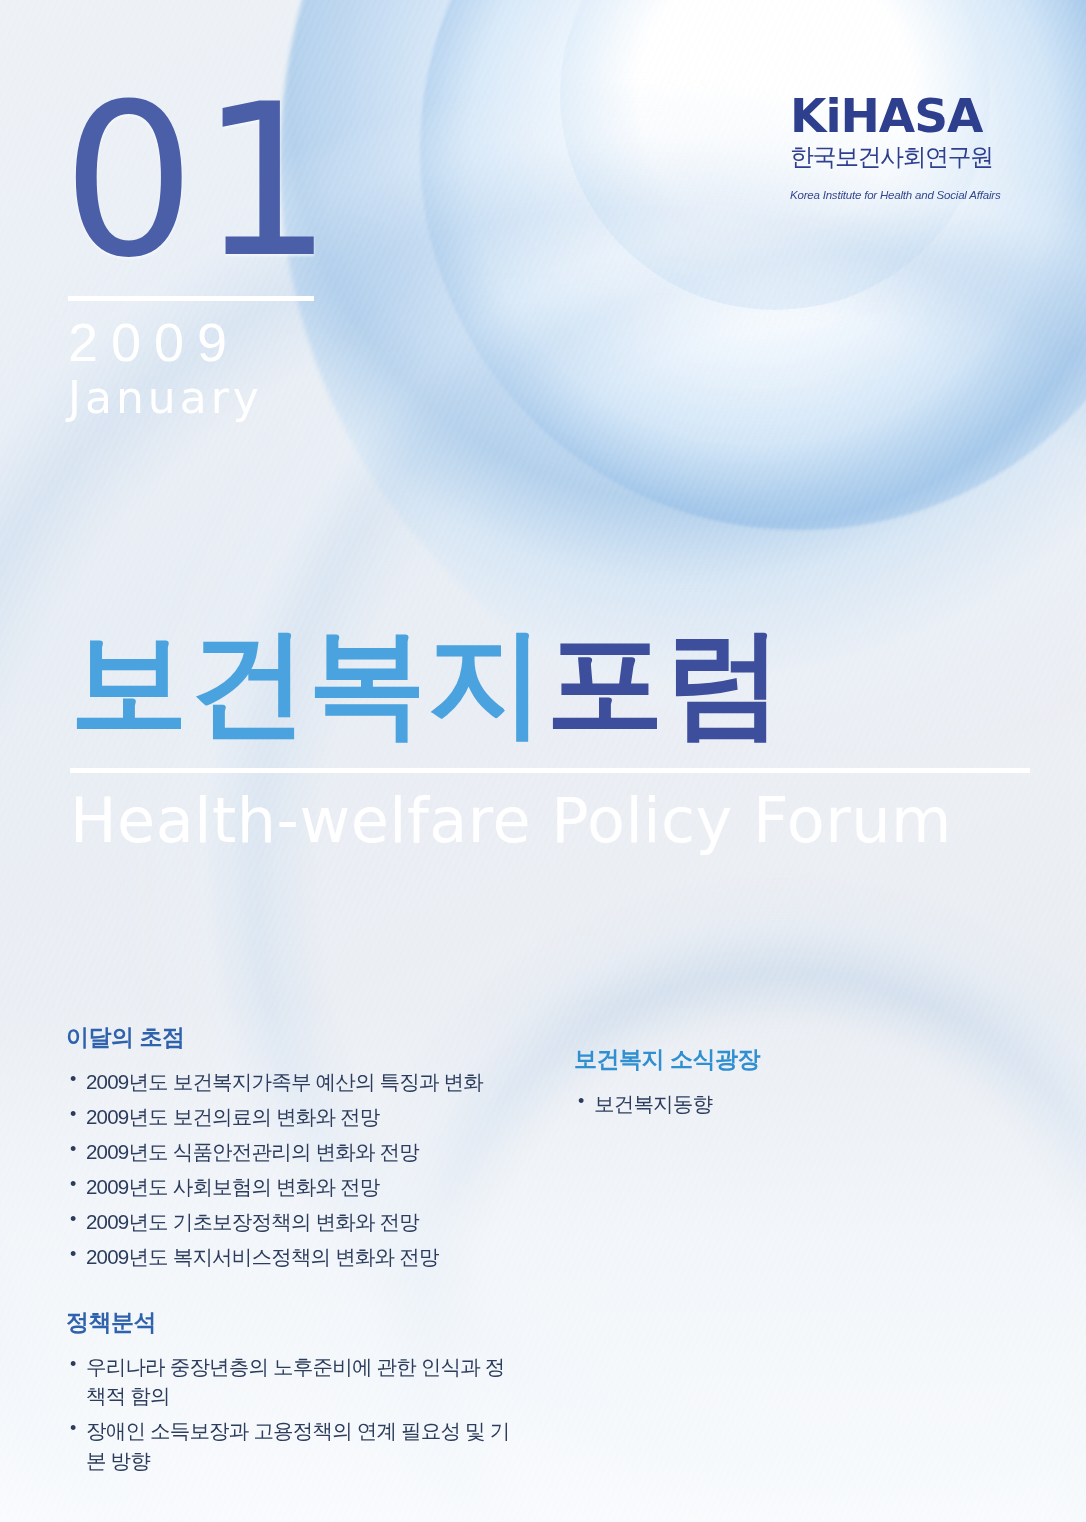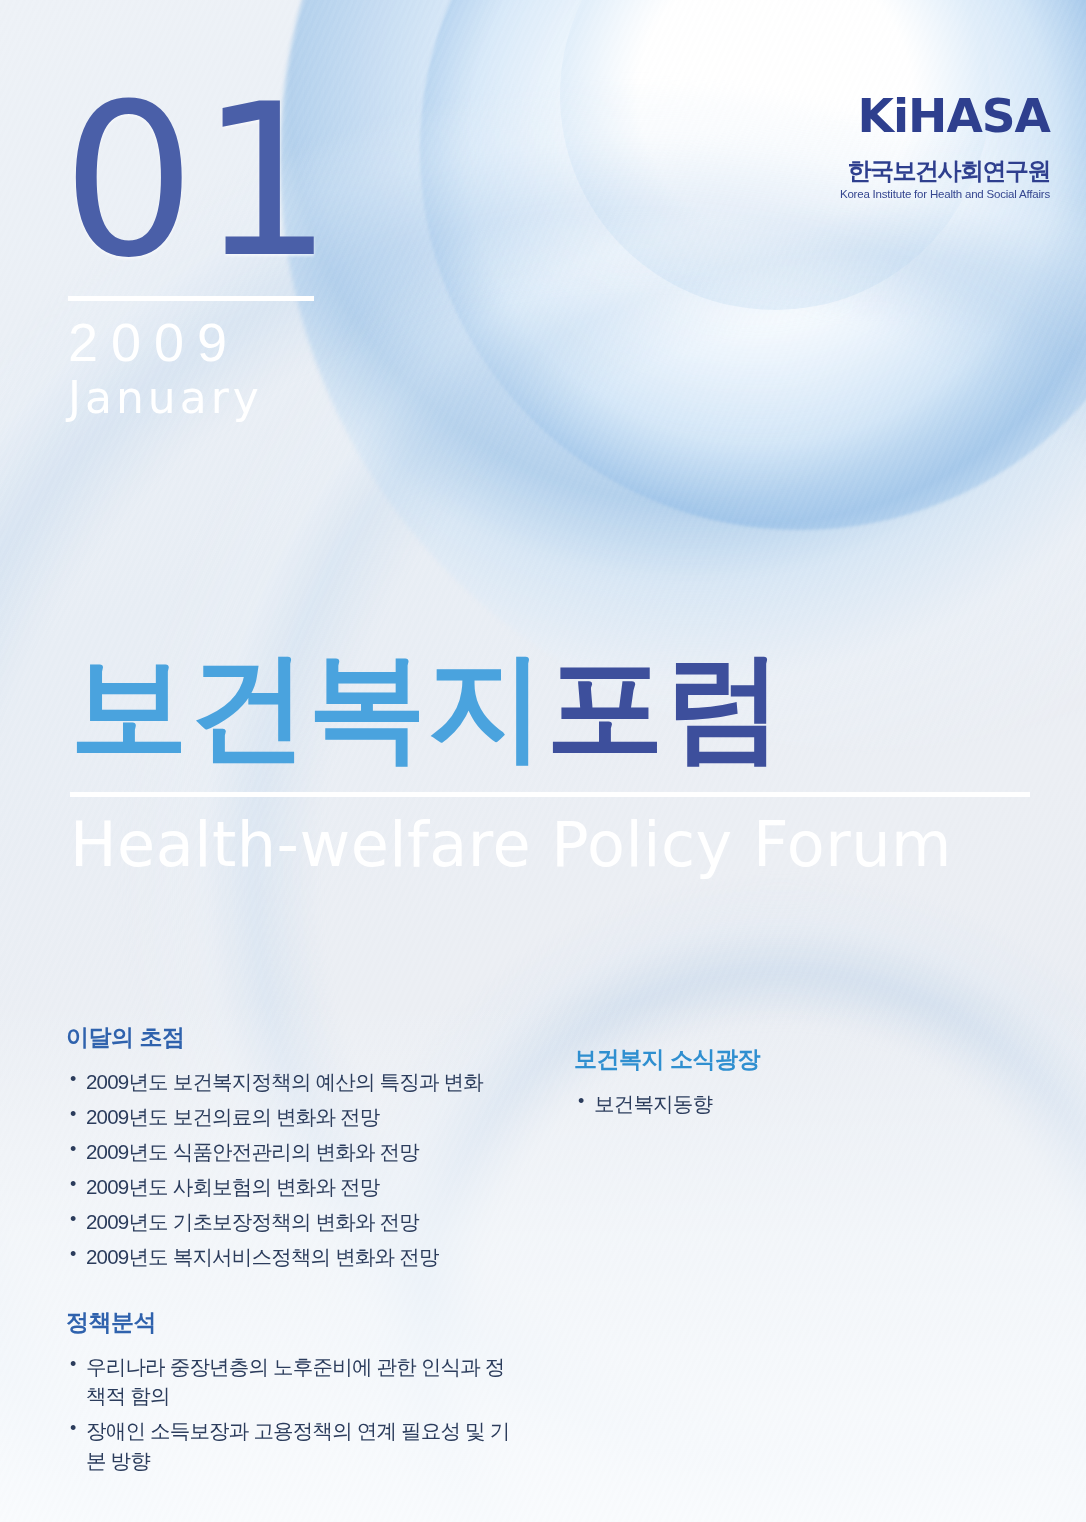--- a/index.html
+++ b/index.html
@@ -105,46 +105,47 @@
       repeating-linear-gradient(115deg, rgba(255,255,255,0.05) 0 3px, rgba(0,0,0,0.012) 3px 6px);
     opacity: .5;
   }
 
   
   .logo {
     position: absolute;
     right: 36px;
     top: 92px;
     width: 260px;
-    text-align: right;
+    text-align: left;
     color: #2d3f8f;
   }
   .logo-word {
     font-family: "DejaVu Sans", sans-serif;
     font-weight: bold;
     font-size: 47px;
     letter-spacing: -1px;
     line-height: 1;
     color: #2e3f8e;
     white-space: nowrap;
   }
   .logo-kr {
     font-size: 24px;
-    font-weight: bold;
+    font-weight: normal;
     letter-spacing: -1.5px;
     color: #2e3f8e;
-    margin-top: 16px;
+    margin-top: 2px;
     white-space: nowrap;
   }
   .logo-en {
     font-size: 11.5px;
     letter-spacing: -0.2px;
     color: #35468f;
-    margin-top: 1px;
-    white-space: nowrap;
+    margin-top: 16px;
+    white-space: nowrap;
+    font-style: italic;
   }
 
   
   .issue {
     position: absolute;
     left: 62px;
     top: 85px;
     width: 300px;
   }
   .issue-num {
@@ -176,21 +177,21 @@
     letter-spacing: 4px;
     color: #ffffff;
     line-height: 1.3;
     margin-left: 6px;
   }
 
   
   .title-block {
     position: absolute;
     left: 70px;
-    top: 640px;
+    top: 616px;
     width: 960px;
   }
   .title-ko {
     font-size: 118px;
     font-weight: bold;
     letter-spacing: 1px;
     line-height: 1.12;
     white-space: nowrap;
   }
   .title-ko .seg-a { color: #4aa3de; }
@@ -298,21 +299,21 @@
     <div class="title-en">Health-welfare Policy Forum</div>
   </div>
 
   <div class="contents">
 
     <div class="col">
 
       <div>
         <div class="sec-head">이달의 초점</div>
         <ul class="items">
-          <li>2009년도 보건복지정책의 예산의 특징과 변화</li>
+          <li>2009년도 보건복지가족부 예산의 특징과 변화</li>
           <li>2009년도 보건의료의 변화와 전망</li>
           <li>2009년도 식품안전관리의 변화와 전망</li>
           <li>2009년도 사회보험의 변화와 전망</li>
           <li>2009년도 기초보장정책의 변화와 전망</li>
           <li>2009년도 복지서비스정책의 변화와 전망</li>
         </ul>
       </div>
 
       <div class="gap-sec"></div>
 

